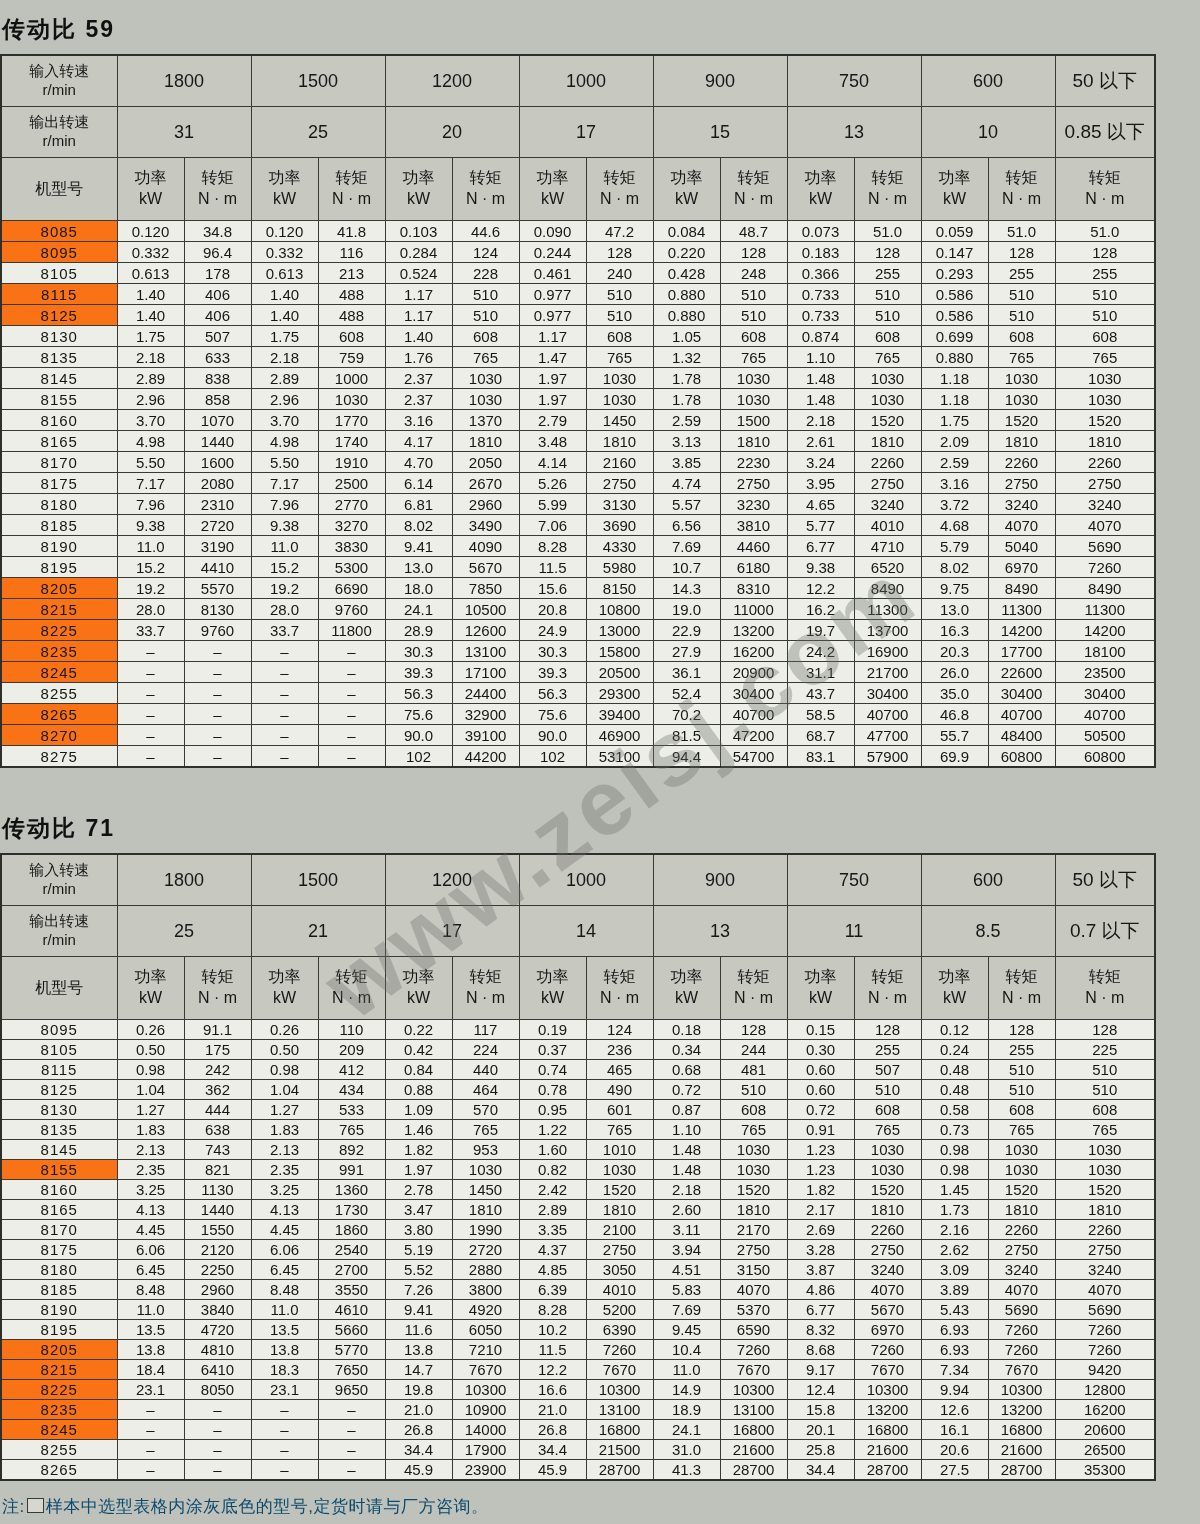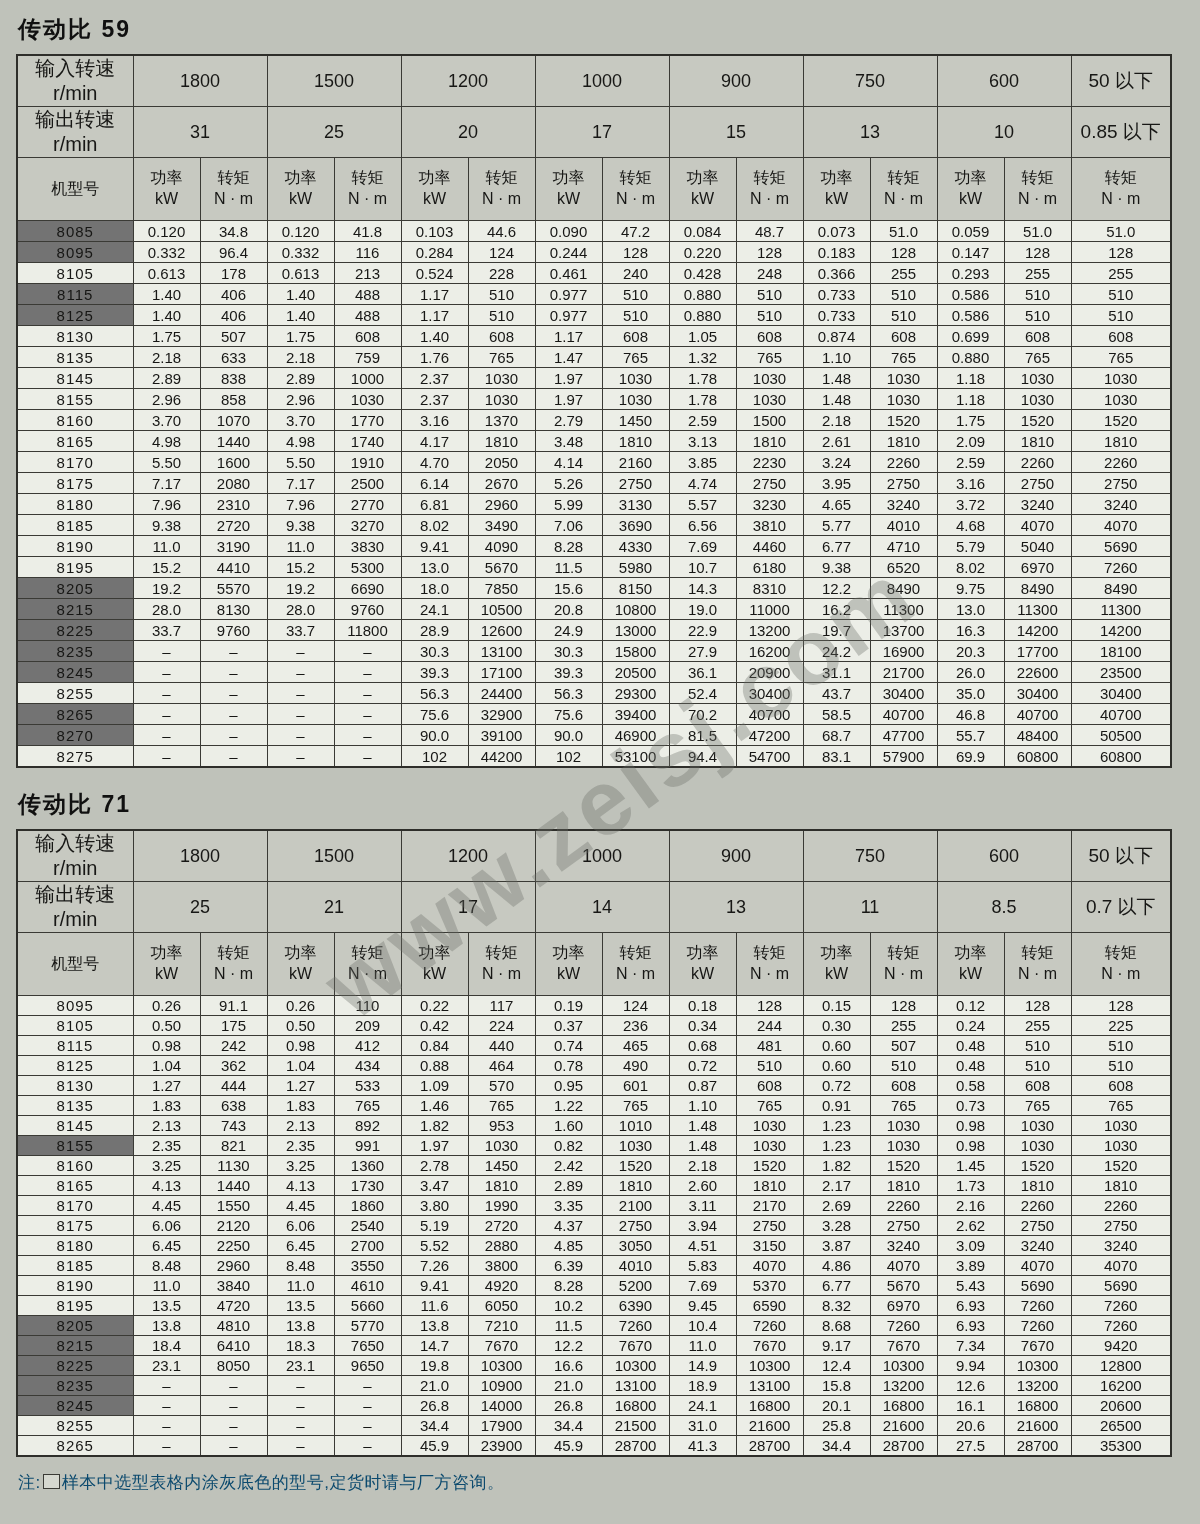--- a/index.html
+++ b/index.html
@@ -4,52 +4,52 @@
 <style>
   html,body{margin:0;padding:0;}
   body{
     width:1200px;height:1524px;
     background:#bfc2ba;
     font-family:"Liberation Sans","DejaVu Sans",sans-serif;
     color:#171715;
     position:relative;
     overflow:hidden;
   }
-  .page{position:relative;padding:8px 16px 0 16px;}
+  .page{position:relative;padding:8px 16px 0 0;}
   .title{
     font-size:23px;font-weight:bold;letter-spacing:2px;
     margin:6px 0 9px 2px;color:#101010;
   }
-  .title-2{margin-top:21px;}
+  .title-2{margin-top:45px;}
   table.spec{
     border-collapse:collapse;table-layout:fixed;
     border:2px solid #2e2e2a;
     background:#e9ebe4;
     position:relative;z-index:1;
   }
   table.spec th,table.spec td{
     border:1px solid #3a3a35;
     text-align:center;vertical-align:middle;
     white-space:nowrap;overflow:hidden;
     padding:0 1px;
   }
   table.spec thead th{
     background:#c7c9c1;font-weight:normal;
   }
   tr.hrow th{height:50px;font-size:18px;}
-  tr.hrow th.labelcell{font-size:20px;line-height:1.25;}
+  tr.hrow th.labelcell{font-size:15px;line-height:1.25;}
   tr.hrow th.lastcol{font-size:19px;}
   tr.hrow3 th{height:62px;font-size:16px;line-height:1.3;}
   table.spec tbody td{
     font-size:15px;background:#eceee7;height:20px;
   }
   table#table-1 tbody td{height:20px;}
   table#table-2 tbody td{height:19px;}
   table.spec tbody td.model{letter-spacing:1px;}
-  table.spec tbody td.model.shaded{background:#737373;}
+  table.spec tbody td.model.shaded{background:#f97316;}
   .note{
     margin:14px 0 0 2px;font-size:17px;color:#0c4a6e;letter-spacing:0.5px;
   }
   .swatch{
     display:inline-block;width:15px;height:13px;
     border:1px solid #3a3a35;background:#d6d8d0;
     margin:0 2px;vertical-align:-1px;
   }
   .watermark{
     position:absolute;left:160px;top:738px;width:920px;

